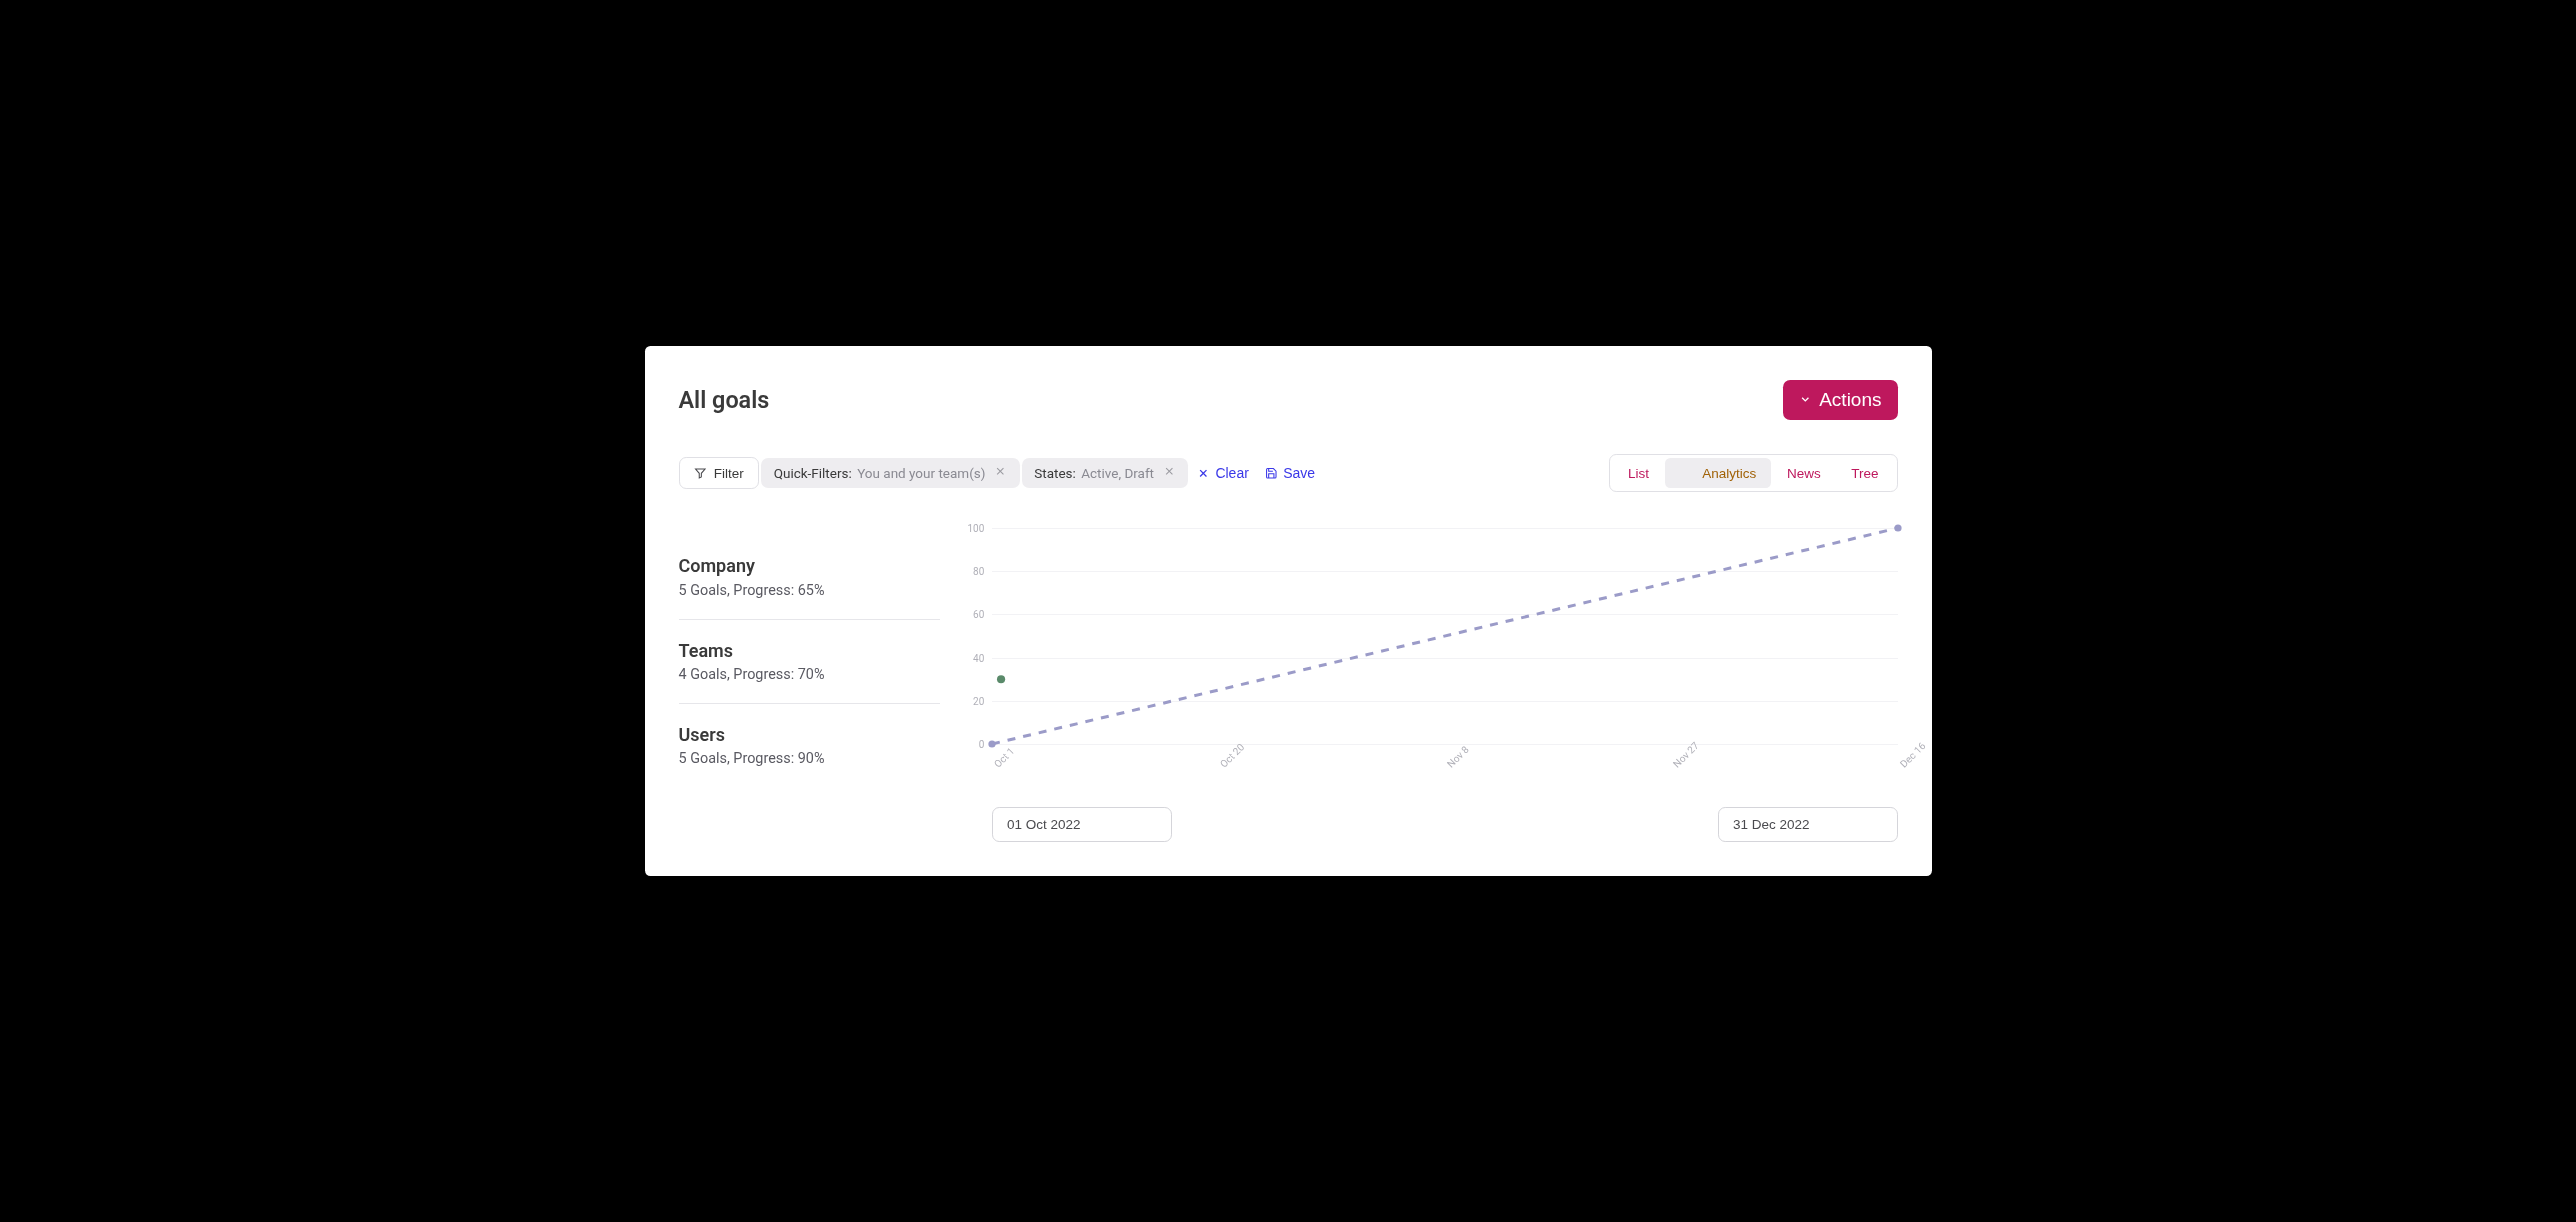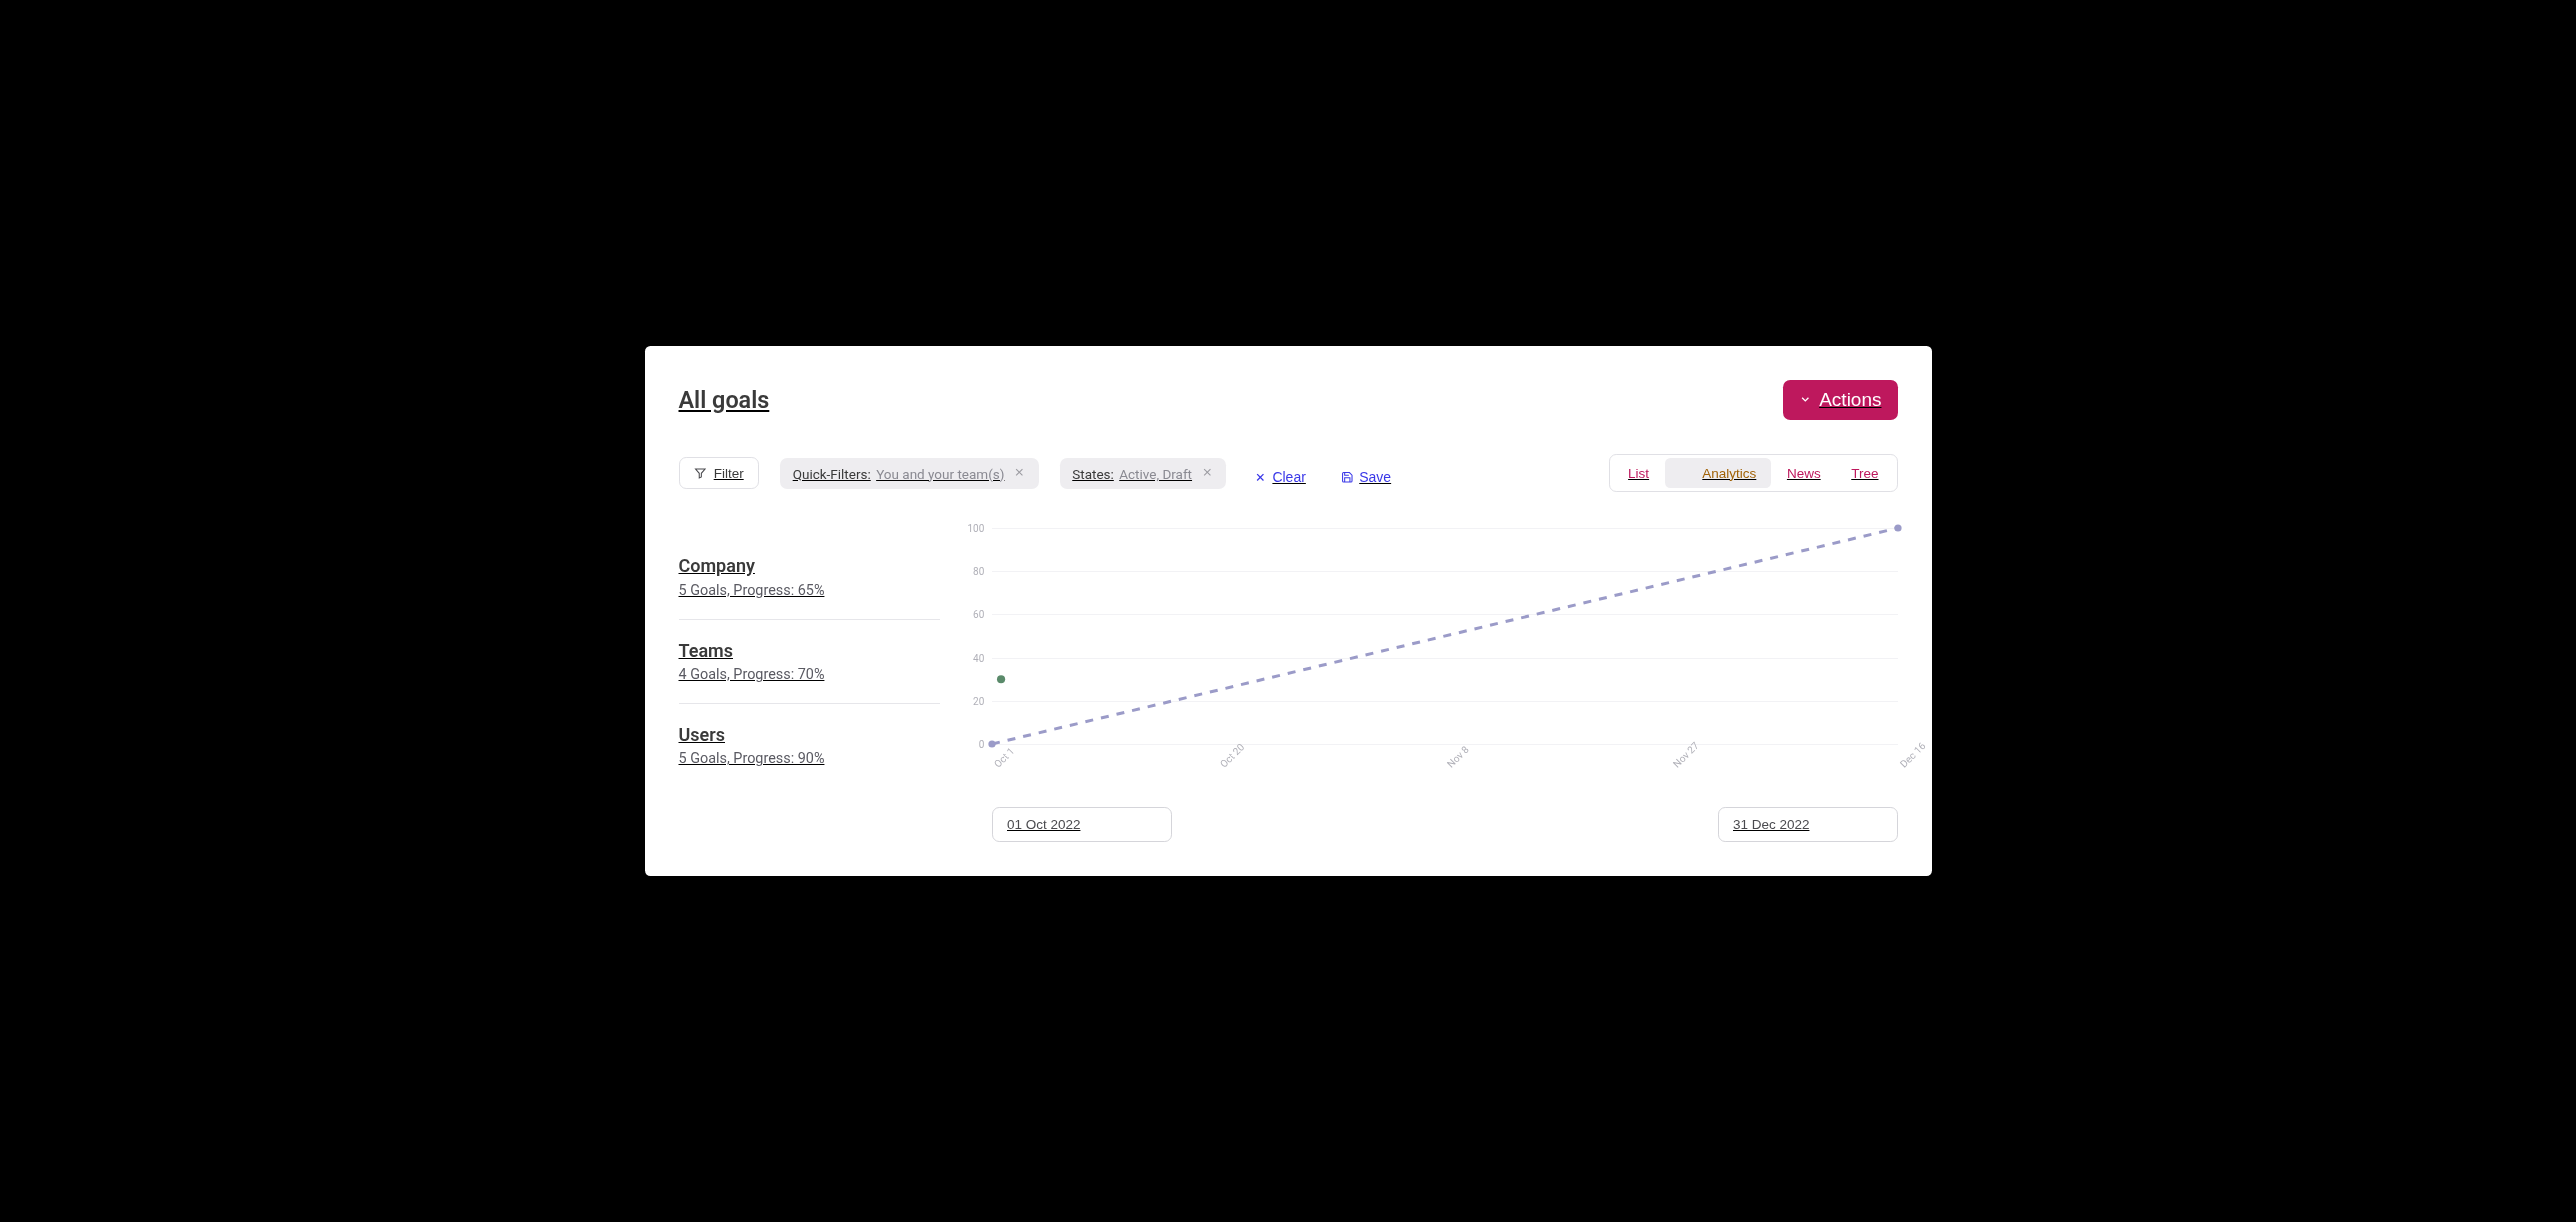--- a/index.html
+++ b/index.html
@@ -11,21 +11,20 @@
       justify-content: center;
       min-height: 100vh;
       padding: 36px;
     }
     .card {
       background: #fff;
       border-radius: 5.4px;
       width: 1287px;
       padding: 34px;
       box-shadow: 0 18px 36px rgba(0,0,0,0.4);
-      text-decoration: underline;
     }
     .header-row {
       display: flex;
       justify-content: space-between;
       align-items: center;
       margin-bottom: 34px;
     }
     .page-title {
       font-size: 23.4px;
       font-weight: 600;
@@ -46,22 +45,22 @@
     }
     .toolbar-row {
       display: flex;
       justify-content: space-between;
       align-items: center;
       margin-bottom: 36px;
       gap: 10.8px;
     }
     .toolbar-left {
       display: flex;
-      align-items: flex-end;
-      gap: 21px;
+      align-items: center;
+      gap: 2px;
       flex-wrap: wrap;
     }
     .filter-btn {
       background: #fff;
       border: 0.9px solid #e0e0e5;
       border-radius: 7.2px;
       padding: 7.2px 14.4px;
       font-size: 13.5px;
       color: #3a3a3a;
       cursor: pointer;

